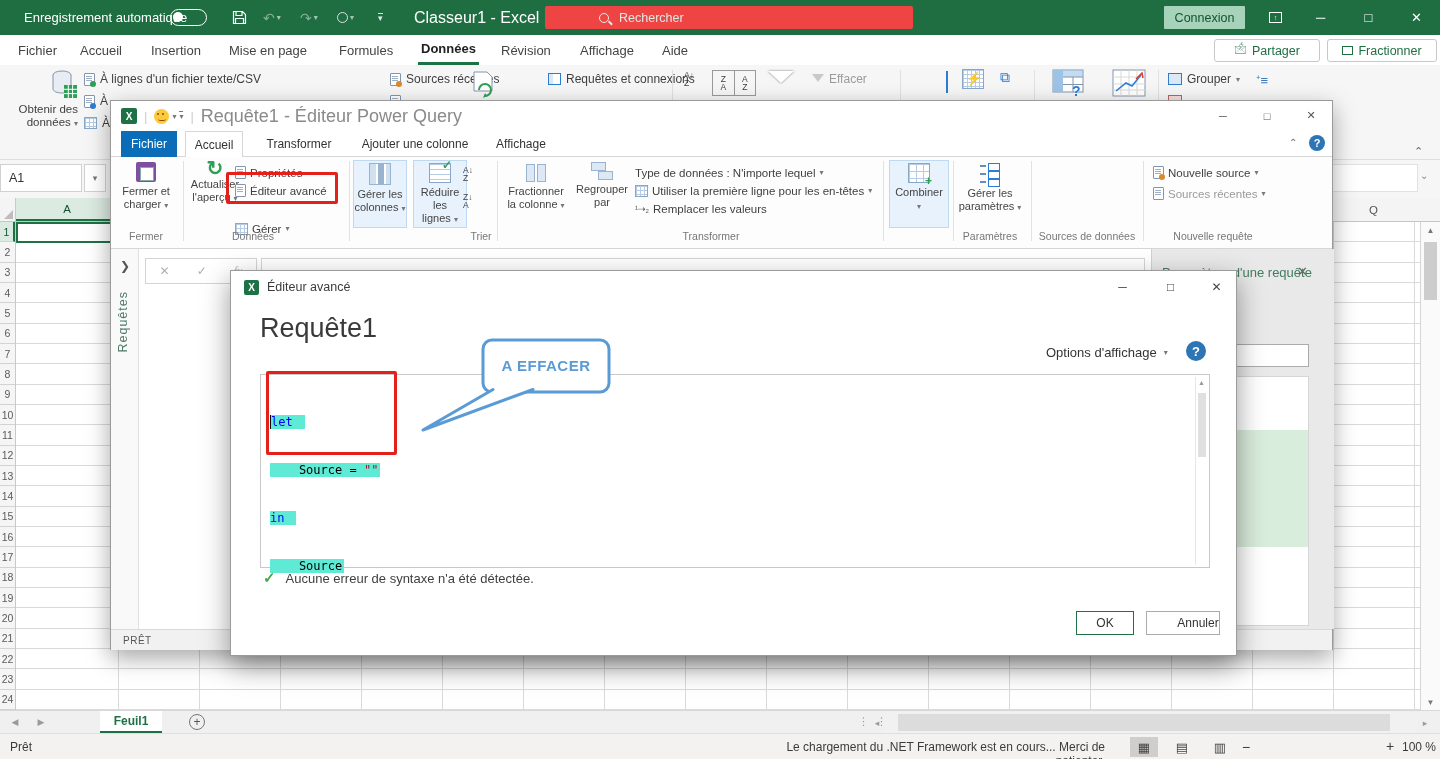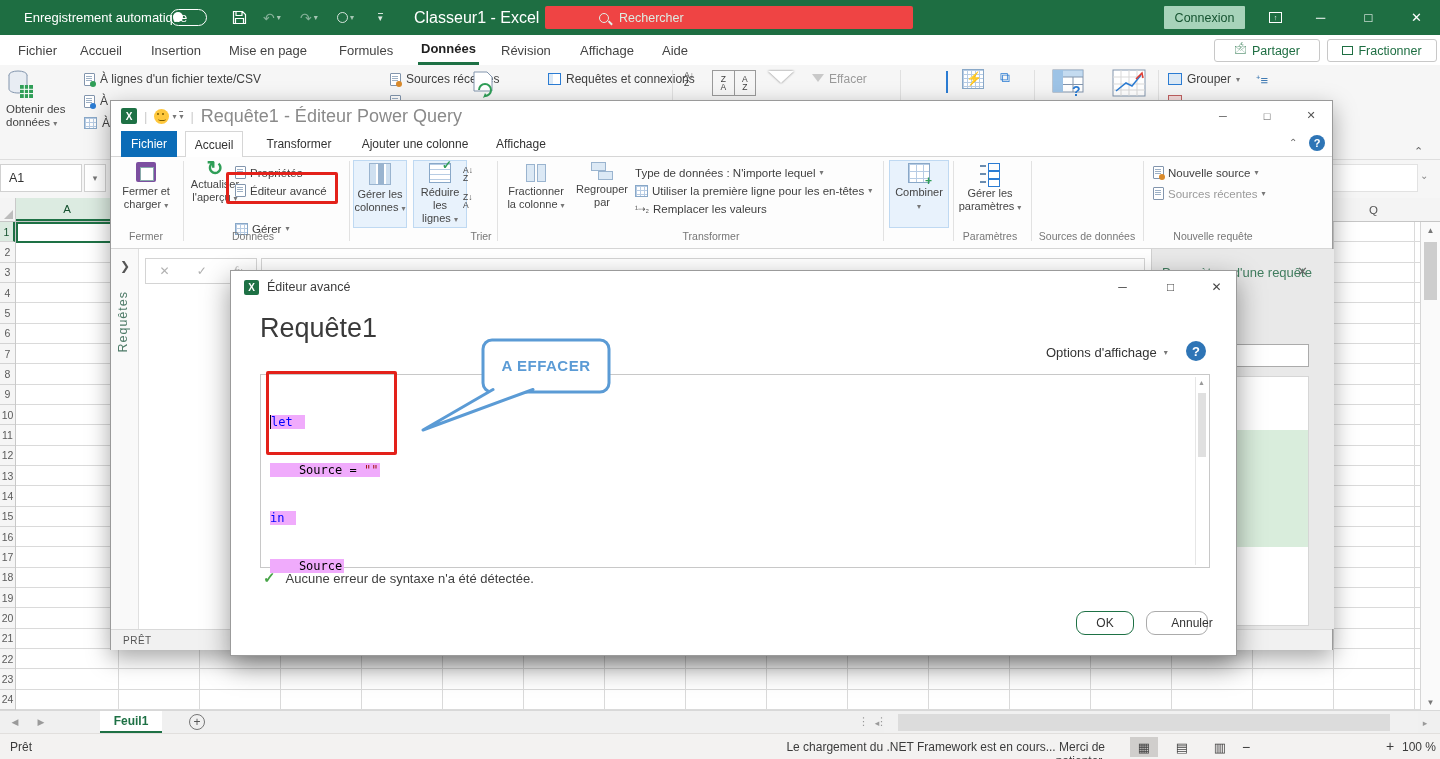--- a/index.html
+++ b/index.html
@@ -124,34 +124,34 @@
   
   #dlg { position:absolute; left:230px; top:270px; width:1007px; height:386px; background:#fff; border:1px solid #9b9b9b; box-shadow:0 10px 26px rgba(0,0,0,.4); z-index:20; }
   #dlg-titlebar { position:absolute; left:0; top:0; width:100%; height:32px; display:flex; align-items:center; padding-left:13px; gap:8px; }
   #dlg-titlebar .t { font-size:12.5px; color:#3c3c3c; }
   .dlg-ctl { position:absolute; top:4px; width:31px; height:23px; display:flex; align-items:center; justify-content:center; color:#444; font-size:12px; }
   #dlg-heading { position:absolute; left:29px; top:42px; font-size:27px; font-weight:300; color:#3a3a3a; }
   #dlg-options { position:absolute; left:815px; top:72px; height:18px; display:flex; align-items:center; gap:7px; font-size:13px; color:#333; }
   #dlg-help { position:absolute; left:955px; top:70px; width:20px; height:20px; border-radius:50%; background:#2e75b6; color:#fff; font-size:13px; font-weight:700; display:flex; align-items:center; justify-content:center; }
   #code-box { position:absolute; left:29px; top:103px; width:950px; height:194px; border:1px solid #c8c8c8; background:#fff; }
   #code { position:absolute; left:9px; top:7px; font-family:"DejaVu Sans Mono", monospace; font-size:12px; line-height:16px; color:#000; white-space:pre; }
-  .sel { background:#f0abfc; padding-right:2px; }
+  .sel { background:#5eead4; padding-right:2px; }
   .selx { padding-right:12px; }
   .kw { color:#0000ff; }
   .str { color:#a31515; }
   .caret-l { border-left:1px solid #000; }
   #code-scroll { position:absolute; right:2px; top:2px; bottom:2px; width:12px; border-left:1px solid #e6e6e6; }
   #code-scroll .up { position:absolute; top:2px; left:2px; color:#999; font-size:7px; }
   #code-scroll .th { position:absolute; top:16px; left:2px; width:8px; height:64px; background:#e0e0e0; }
   #dlg-status { position:absolute; left:32px; top:298px; display:flex; align-items:center; gap:10px; }
   #dlg-status .chk { color:#47a447; font-size:15px; font-weight:700; }
   #dlg-status .msg { font-size:13px; color:#3f3f3f; }
-  .dlg-btn { position:absolute; top:340px; height:24px; background:#fff; font-size:12px; color:#333; display:flex; align-items:center; justify-content:center;border-radius:9px; }
+  .dlg-btn { position:absolute; top:340px; height:24px; background:#fff; font-size:12px; color:#333; display:flex; align-items:center; justify-content:center; }
   #btn-ok { left:845px; width:58px; border:1px solid #1e7145; }
-  #btn-cancel { left:915px; width:62px; border:1px solid #ababab;padding-left:30px; }
+  #btn-cancel { left:915px; width:74px; border:1px solid #ababab;padding-left:30px; }
 
   
   .redbox { position:absolute; border:3px solid #e3211a; border-radius:2px; z-index:30; pointer-events:none; }
   #bubble-wrap { position:absolute; left:415px; top:336px; width:200px; height:100px; z-index:30; pointer-events:none; }
   #bubble-label { position:absolute; left:483px; top:357px; width:126px; text-align:center; font-size:15px; font-weight:700; color:#5b9bd5; letter-spacing:.5px; z-index:31; pointer-events:none; }
 
   
   #sheetbar { position:absolute; left:0; top:710px; width:1440px; height:23px; background:#f0f0f0; border-top:1px solid #d8d8d8; }
   .nav-ar { position:absolute; top:0; height:22px; width:22px; display:flex; align-items:center; justify-content:center; color:#9a9a9a; font-size:9px; }
   #sheet-tab { position:absolute; left:100px; top:0; width:62px; height:22px; background:#fff; border-bottom:2px solid #1e7145; color:#1e7145; font-weight:700; font-size:12px; display:flex; align-items:center; justify-content:center; }
@@ -254,21 +254,21 @@
         <span style="font-size:11px;">🖄</span>
         <span>Partager</span>
       </div>
     <div class="pill-btn" style="left:1327px;width:110px;">
         <span style="width:11px;height:9px;border:1px solid #1e6e42;display:inline-block;"></span>
         <span>Fractionner</span>
       </div>
   </div>
 
   <div id="ribbon">
-    <div class="abs" style="left:6px;top:3px;width:72px;height:90px;text-align:left;">
+    <div class="abs" style="left:6px;top:3px;width:72px;height:90px;text-align:right;">
       <svg width="28" height="30" viewBox="0 0 28 30" style="margin-top:2px;">
         <ellipse cx="12" cy="5" rx="9" ry="4" fill="#e8edf3" stroke="#8295ad"></ellipse>
         <path d="M3 5 v14 c0 2.2 4 4 9 4 s9 -1.8 9 -4 V5" fill="#e8edf3" stroke="#8295ad"></path>
         <rect x="14" y="15" width="13" height="13" fill="#2f9e57"></rect>
         <path d="M14 19.3 h13 M14 23.6 h13 M18.3 15 v13 M22.6 15 v13" stroke="#fff" stroke-width="1"></path>
       </svg>
       <div style="font-size:11.5px;line-height:13px;color:#3f3f3f;"><span>Obtenir des</span><br><span>données</span> <span class="caret-s">▾</span></div>
     </div>
     <div class="rb-item" style="left:84px;top:5px;">
         <span class="ic-page ic-dot-green"></span>

